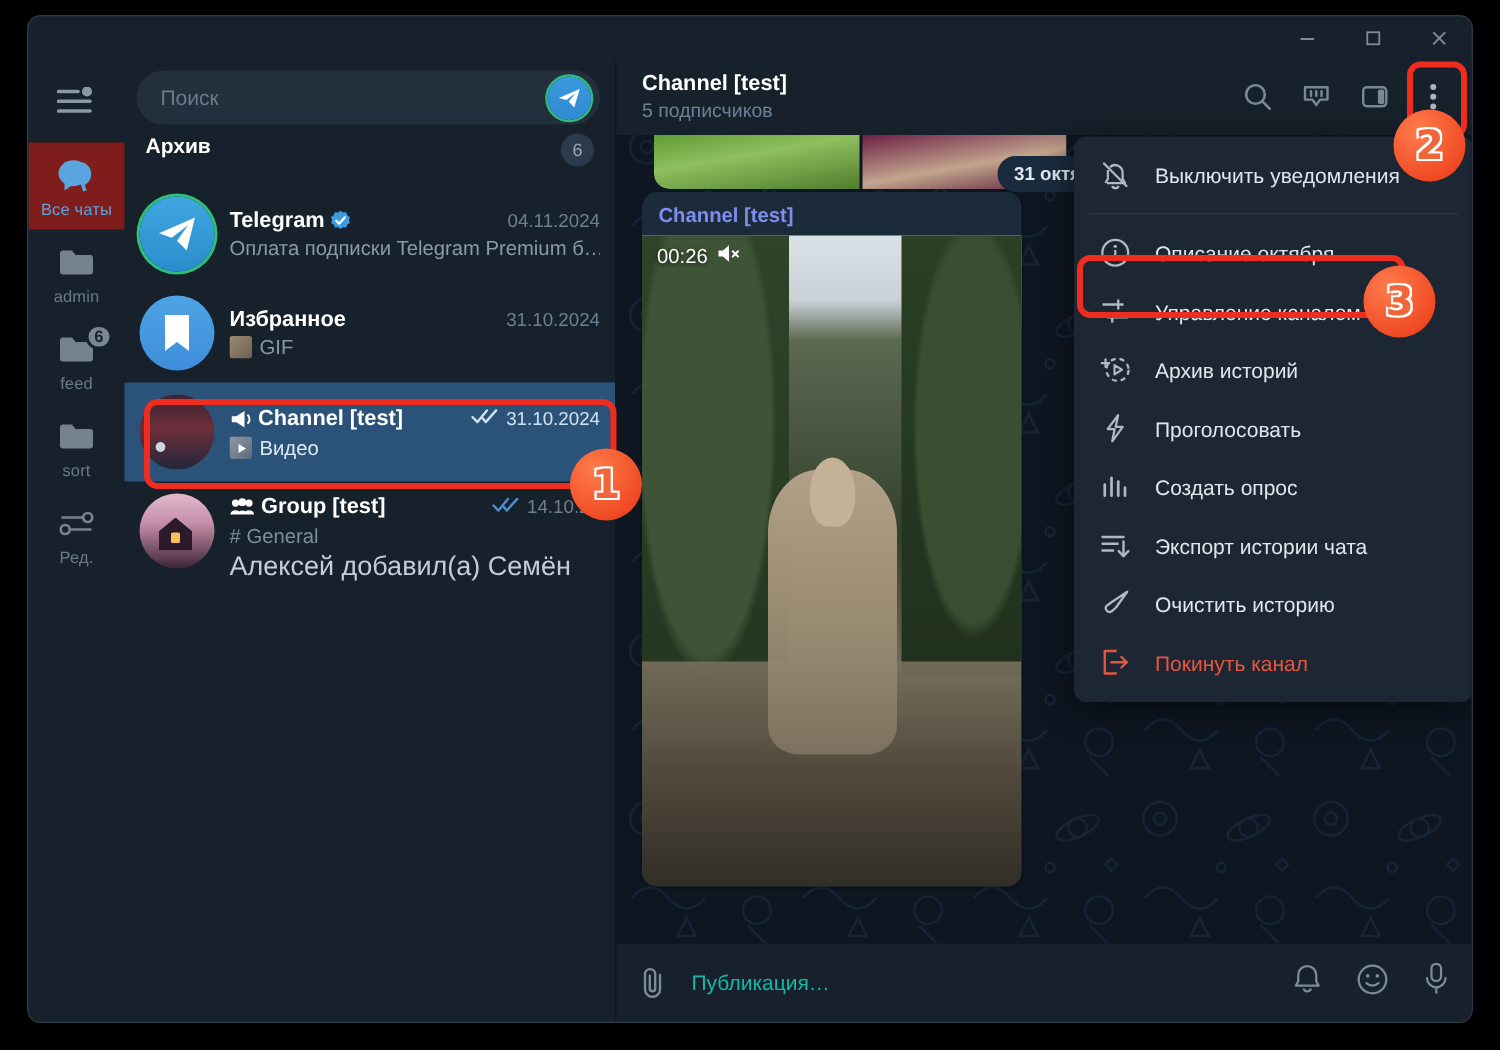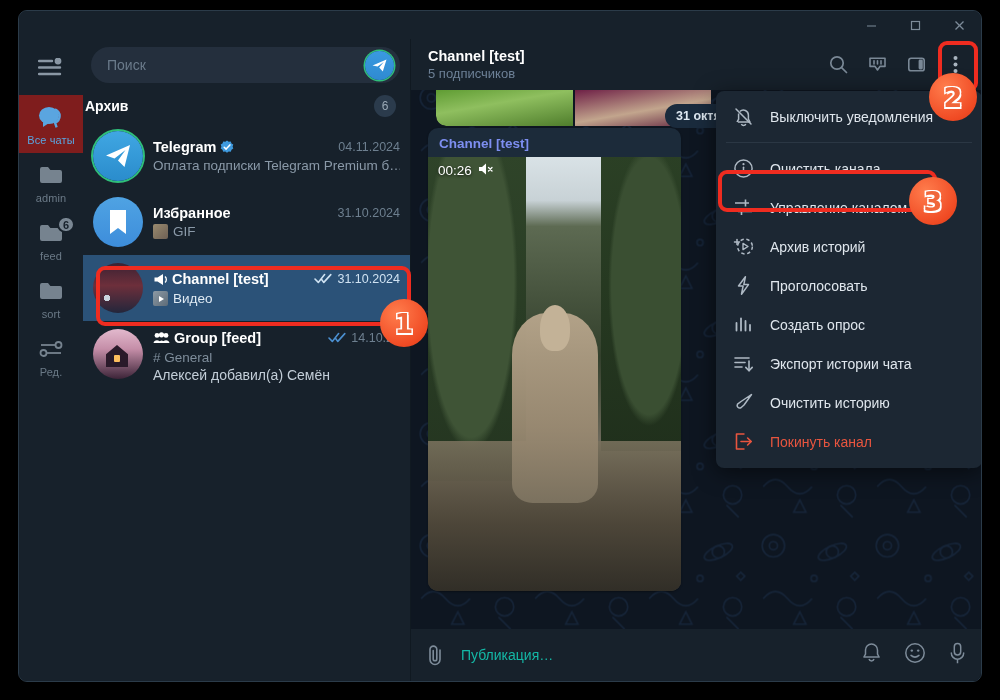--- a/index.html
+++ b/index.html
@@ -105,22 +105,22 @@
   .search-ph { color:#6b7b8b; font-size:14px; flex:1; }
   .tg-circle {
     width: 29px; height: 29px; border-radius: 50%;
     background: linear-gradient(180deg,#3a9ae0,#2f8ad1);
     display:flex;align-items:center;justify-content:center;
     box-shadow: 0 0 0 1.5px #2fbf7a;
     flex: none;
   }
   .archive-row {
     height: 34px;
-    display:flex; align-items:center;
-    padding: 0 14px 0 2px;
+    display:flex; align-items:flex-start;
+    padding: 0 14px 0 14px;
     justify-content: space-between;
   }
   .archive-title { color:#fff; font-size:14px; font-weight:bold; }
   .archive-count {
     min-width: 22px; height: 22px; border-radius: 11px;
     background: #2b3b4c; color:#9aa9b6;
     font-size:12px; display:flex;align-items:center;justify-content:center;
     padding: 0 6px;
   }
   .chat-row {
@@ -170,21 +170,21 @@
     white-space:nowrap; overflow:hidden; text-overflow:ellipsis;
   }
   .chat-row.selected .chat-sub { color:#dfeaf3; }
   .sub-thumb {
     width:15px;height:15px;flex:none;border-radius:2px;
     background:linear-gradient(135deg,#9a8b6f,#6e6054);
     display:flex;align-items:center;justify-content:center;
   }
   .sub-thumb.video { background:linear-gradient(135deg,#8d9aa5,#5d6b78); }
   .sub-topic { color:#7e8d9b; }
-  .sub-2 { color:#c3ced8; font-size:14px; margin-top:2px; }
+  .sub-2 { color:#c3ced8; font-size:18px; margin-top:2px; }
   .grp-icon { color:#fff; display:flex; align-items:center; margin-right:4px; }
 
   
   .chat-col { flex: 1; display:flex; flex-direction:column; min-width:0; position:relative; background:#0e1621;}
   .chat-head {
     height: 51px; flex:none;
     background:#17212b;
     display:flex; align-items:center;
     padding: 0 8px 0 17px;
     position: relative; z-index: 30;
@@ -507,21 +507,21 @@
           <div class="chat-main">
             <div class="chat-line1">
               <span class="grp-icon">
                 <svg width="17" height="12" viewBox="0 0 17 12">
                     <circle cx="4" cy="3.4" r="2.4" fill="#fff"></circle>
                     <circle cx="8.5" cy="2.8" r="2.6" fill="#fff"></circle>
                     <circle cx="13" cy="3.4" r="2.4" fill="#fff"></circle>
                     <path d="M0.5 11 a3.6 3.6 0 0 1 7 0z M5 11 a3.8 3.8 0 0 1 7.2 0z M9.5 11 a3.6 3.6 0 0 1 7 0z" fill="#fff"></path>
                   </svg>
               </span>
-              <div class="chat-name">Group [feed]</div>
+              <div class="chat-name">Group [test]</div>
               <div class="chat-meta">
                 <span>
                   <svg width="19" height="11" viewBox="0 0 19 11">
                       <path d="M1 6 L4.3 9.4 L10.6 1.6" fill="none" stroke="#4b8fd0" stroke-width="1.6" stroke-linecap="round" stroke-linejoin="round"></path>
                       <path d="M7.6 6.6 L9.8 9.4 L16.8 1.6" fill="none" stroke="#4b8fd0" stroke-width="1.6" stroke-linecap="round" stroke-linejoin="round"></path>
                     </svg>
                 </span>
                 <div class="chat-date">14.10.20</div>
               </div>
             </div>
@@ -667,21 +667,21 @@
       <div class="menu-sep"></div>
 
       <div class="menu-item">
         <span class="mi-ic">
           <svg width="21" height="21" viewBox="0 0 21 21">
               <circle cx="10.5" cy="10.5" r="8.6" fill="none" stroke="#aeb9c4" stroke-width="1.5"></circle>
               <circle cx="10.5" cy="6.2" r="1.1" fill="#aeb9c4"></circle>
               <line x1="10.5" y1="9.2" x2="10.5" y2="15" stroke="#aeb9c4" stroke-width="1.5" stroke-linecap="round"></line>
             </svg>
         </span>
-        <span>Очистить канала</span>
+        <span>Описание октября</span>
       </div>
 
       <div class="menu-item">
         <span class="mi-ic">
           <svg width="21" height="21" viewBox="0 0 21 21">
             <line x1="2" y1="6" x2="16" y2="6" stroke="#aeb9c4" stroke-width="1.6"></line>
             <line x1="12.5" y1="2.6" x2="12.5" y2="9.4" stroke="#aeb9c4" stroke-width="1.6"></line>
             <line x1="5" y1="14.5" x2="19" y2="14.5" stroke="#aeb9c4" stroke-width="1.6"></line>
             <line x1="8.5" y1="11.2" x2="8.5" y2="18" stroke="#aeb9c4" stroke-width="1.6"></line>
           </svg>

